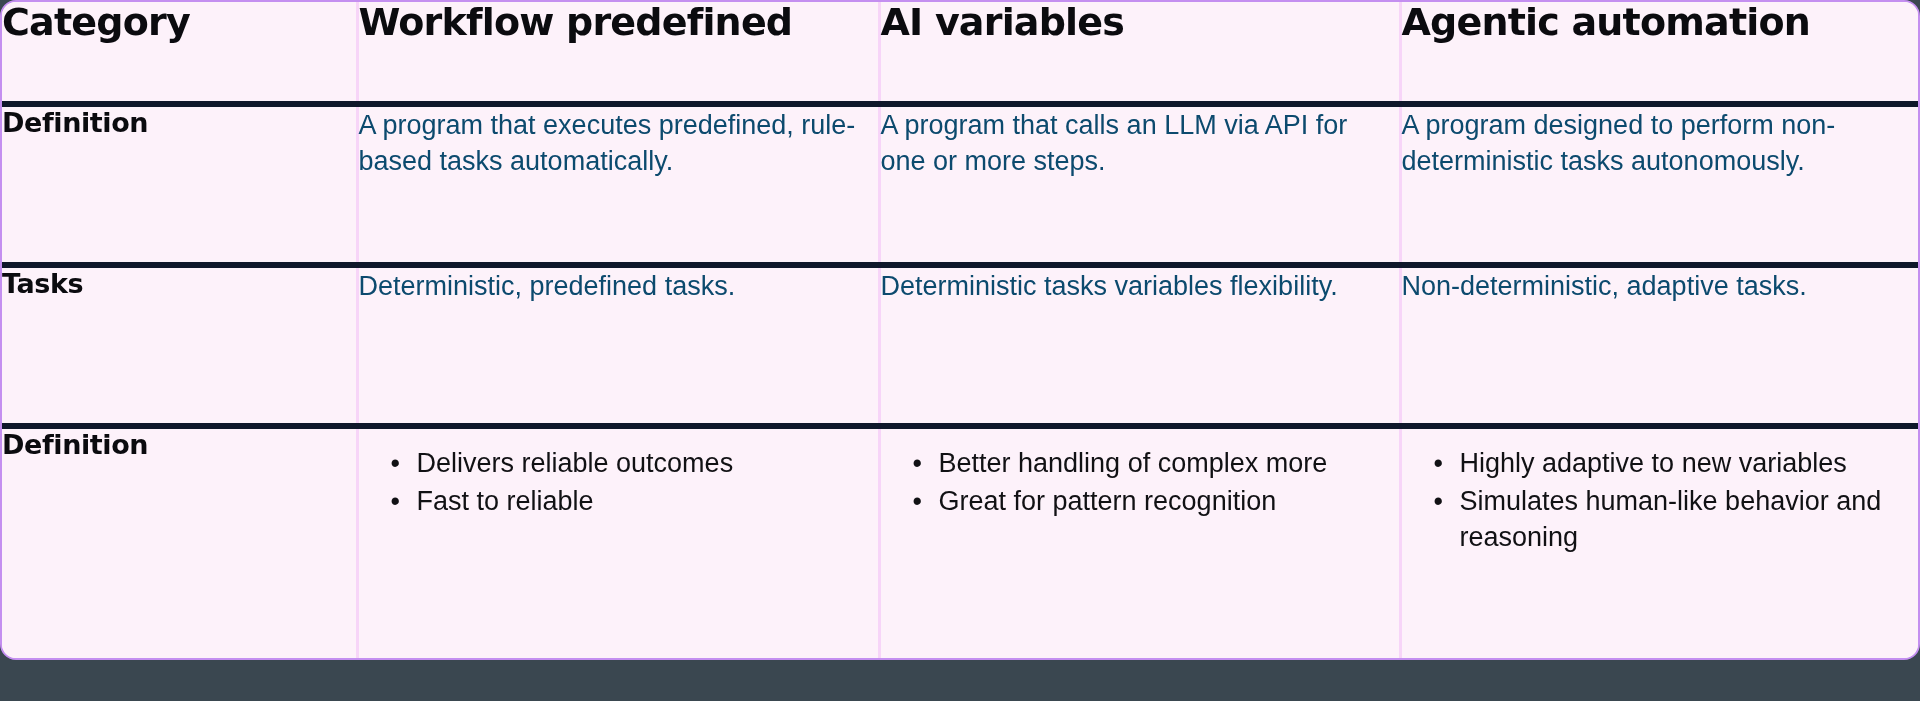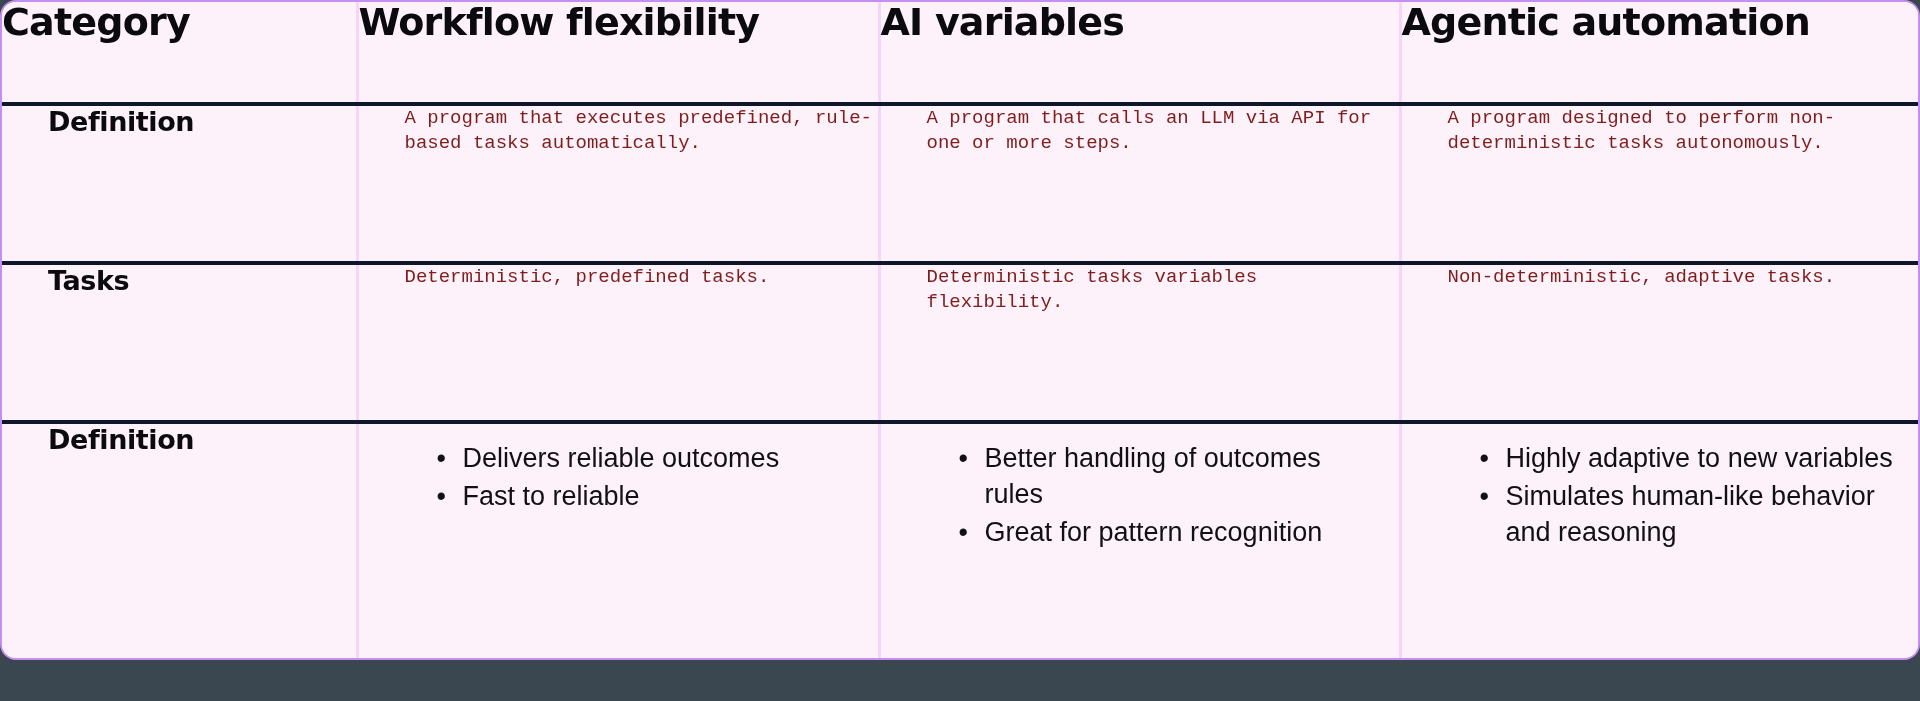--- a/index.html
+++ b/index.html
@@ -49,22 +49,21 @@
   }
 
   
   table.comparison th + th,
   table.comparison td + td {
     border-left: 3px solid #f7d5f8;
   }
 
   
   tbody.body-rows tr > * {
-    border-top: 4px solid #0f172a;
-    padding-left: 46px;
+    border-top: 6px solid #0f172a;
   }
 
   
   thead tr { height: 102px; }
 
   .head-cell {
     padding: 0 28px;
     vertical-align: middle;
   }
   .head-text {
@@ -88,24 +87,24 @@
     line-height: 1.2;
     letter-spacing: -0.4px;
     color: #0b0b0f;
   }
 
   
   .body-cell {
     padding: 28px 34px 28px 27px;
   }
   .body-text {
-    font-family: Liberation Mono, monospace;
-    font-size: 19px;
+    font-family: Liberation Sans, sans-serif;
+    font-size: 27px;
     line-height: 1.34;
-    color: #7f1d1d;
+    color: #0c4a6e;
   }
 
   
   .bullet-cell {
     padding: 26px 28px 26px 24px;
   }
   ul.bullets {
     margin: 16px;
     padding: 0 0 0 42px;
     list-style: none;
@@ -143,21 +142,21 @@
       <col class="col-c">
       <col class="col-d">
     </colgroup>
 
     <thead>
       <tr>
         <th class="head-cell">
           <div class="head-text">Category</div>
         </th>
         <th class="head-cell">
-          <div class="head-text">Workflow flexibility</div>
+          <div class="head-text">Workflow predefined</div>
         </th>
         <th class="head-cell">
           <div class="head-text">AI variables</div>
         </th>
         <th class="head-cell">
           <div class="head-text">Agentic automation</div>
         </th>
       </tr>
     </thead>
 
@@ -198,21 +197,21 @@
           <div class="row-label">Definition</div>
         </td>
         <td class="bullet-cell">
           <ul class="bullets">
             <li>Delivers reliable outcomes</li>
             <li>Fast to reliable</li>
           </ul>
         </td>
         <td class="bullet-cell">
           <ul class="bullets">
-            <li>Better handling of outcomes rules</li>
+            <li>Better handling of complex more</li>
             <li>Great for pattern recognition</li>
           </ul>
         </td>
         <td class="bullet-cell">
           <ul class="bullets">
             <li>Highly adaptive to new variables</li>
             <li> Simulates human-like behavior and reasoning</li>
           </ul>
         </td>
       </tr>

